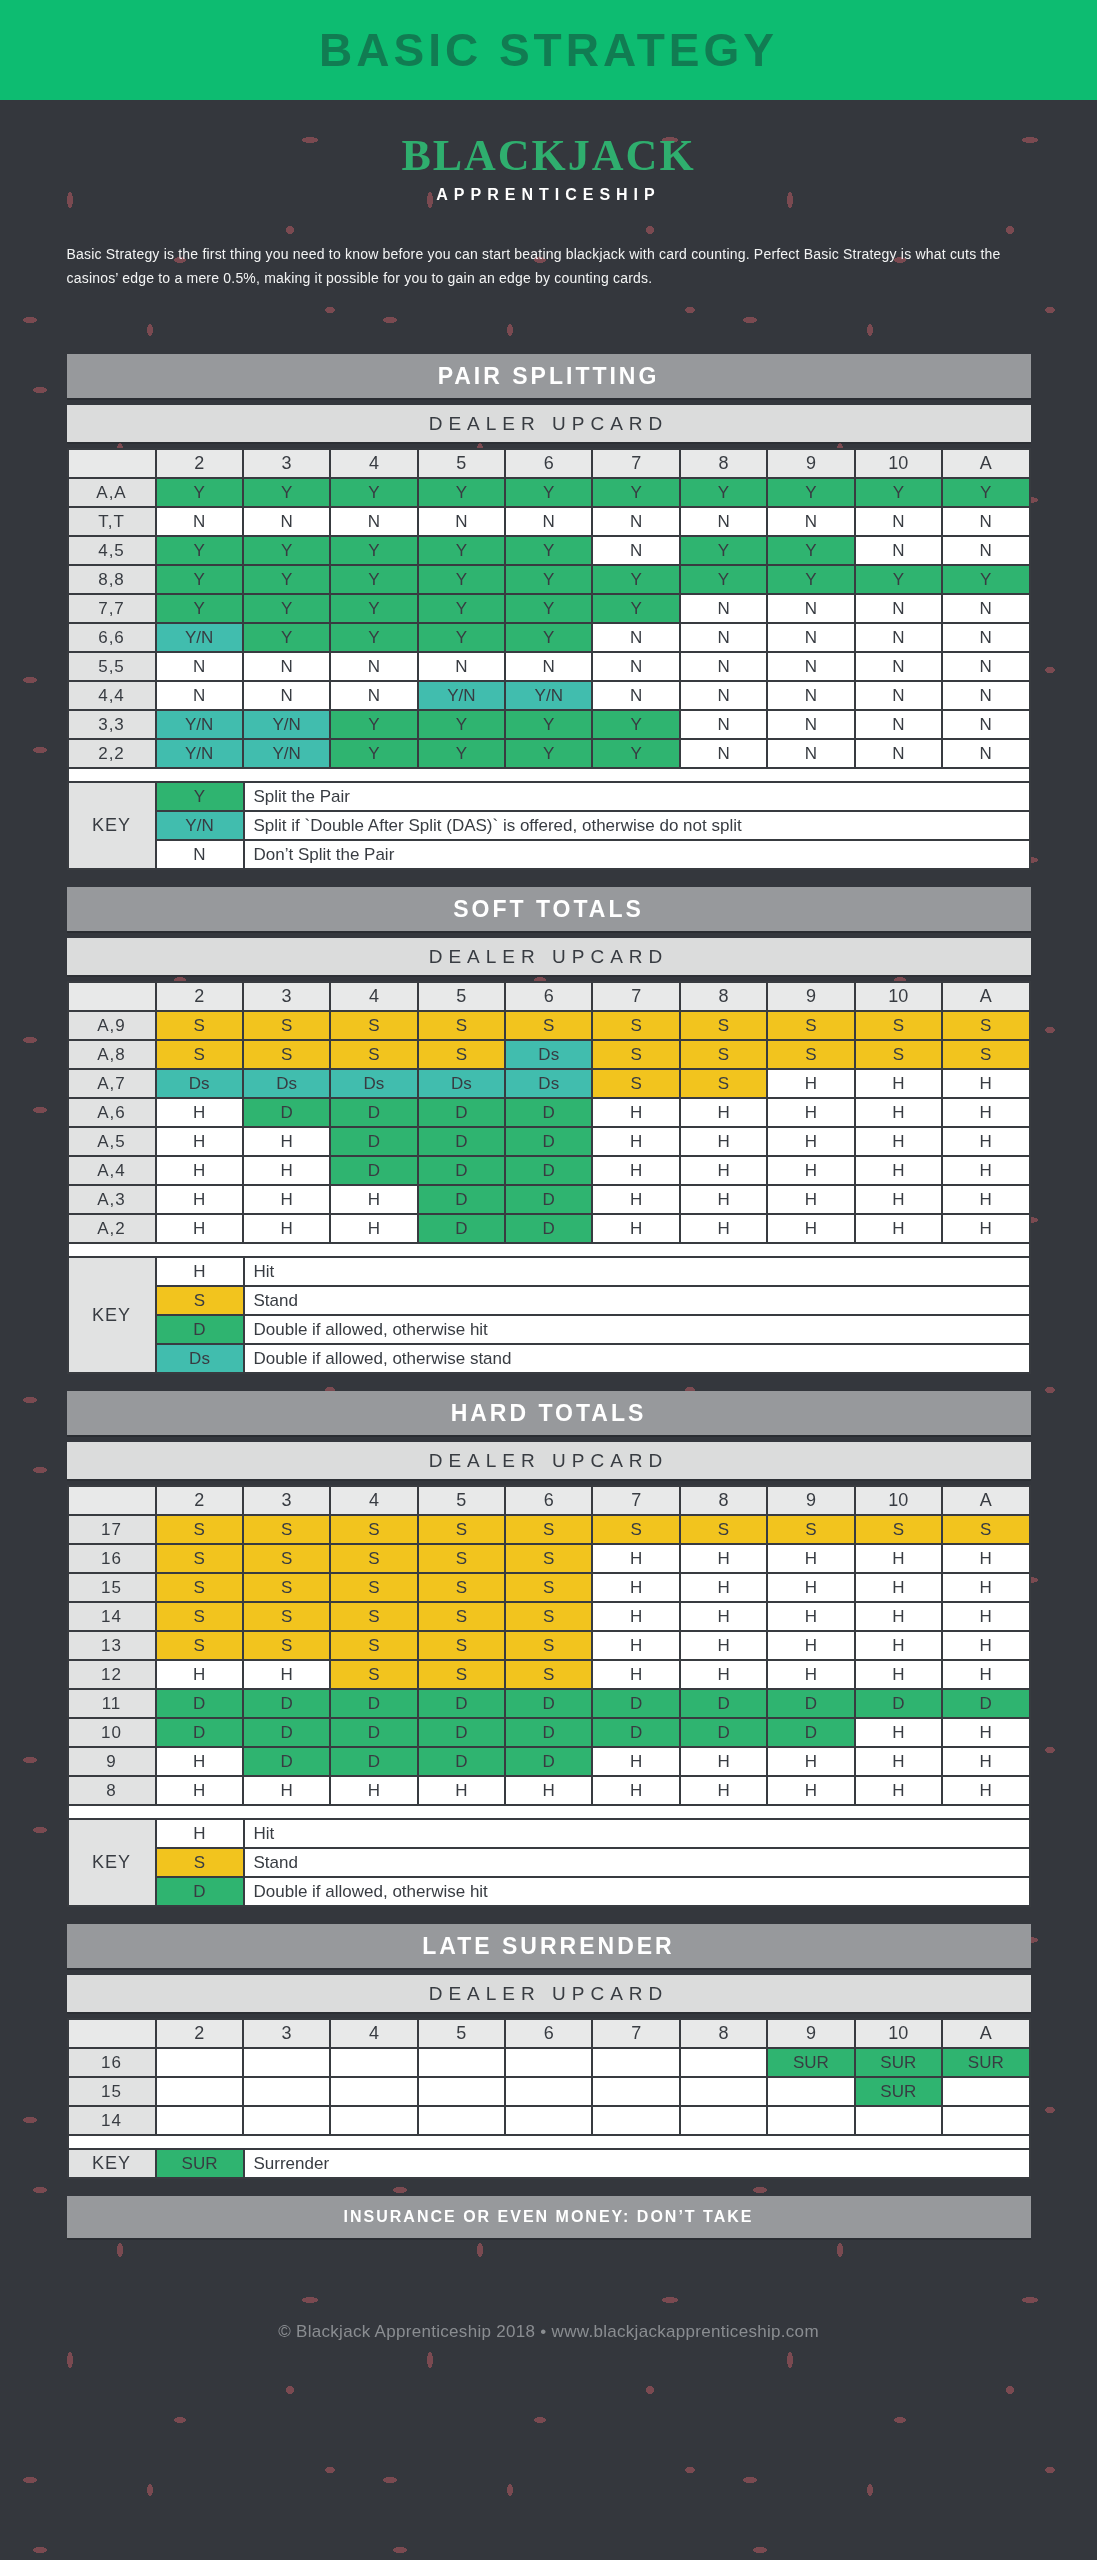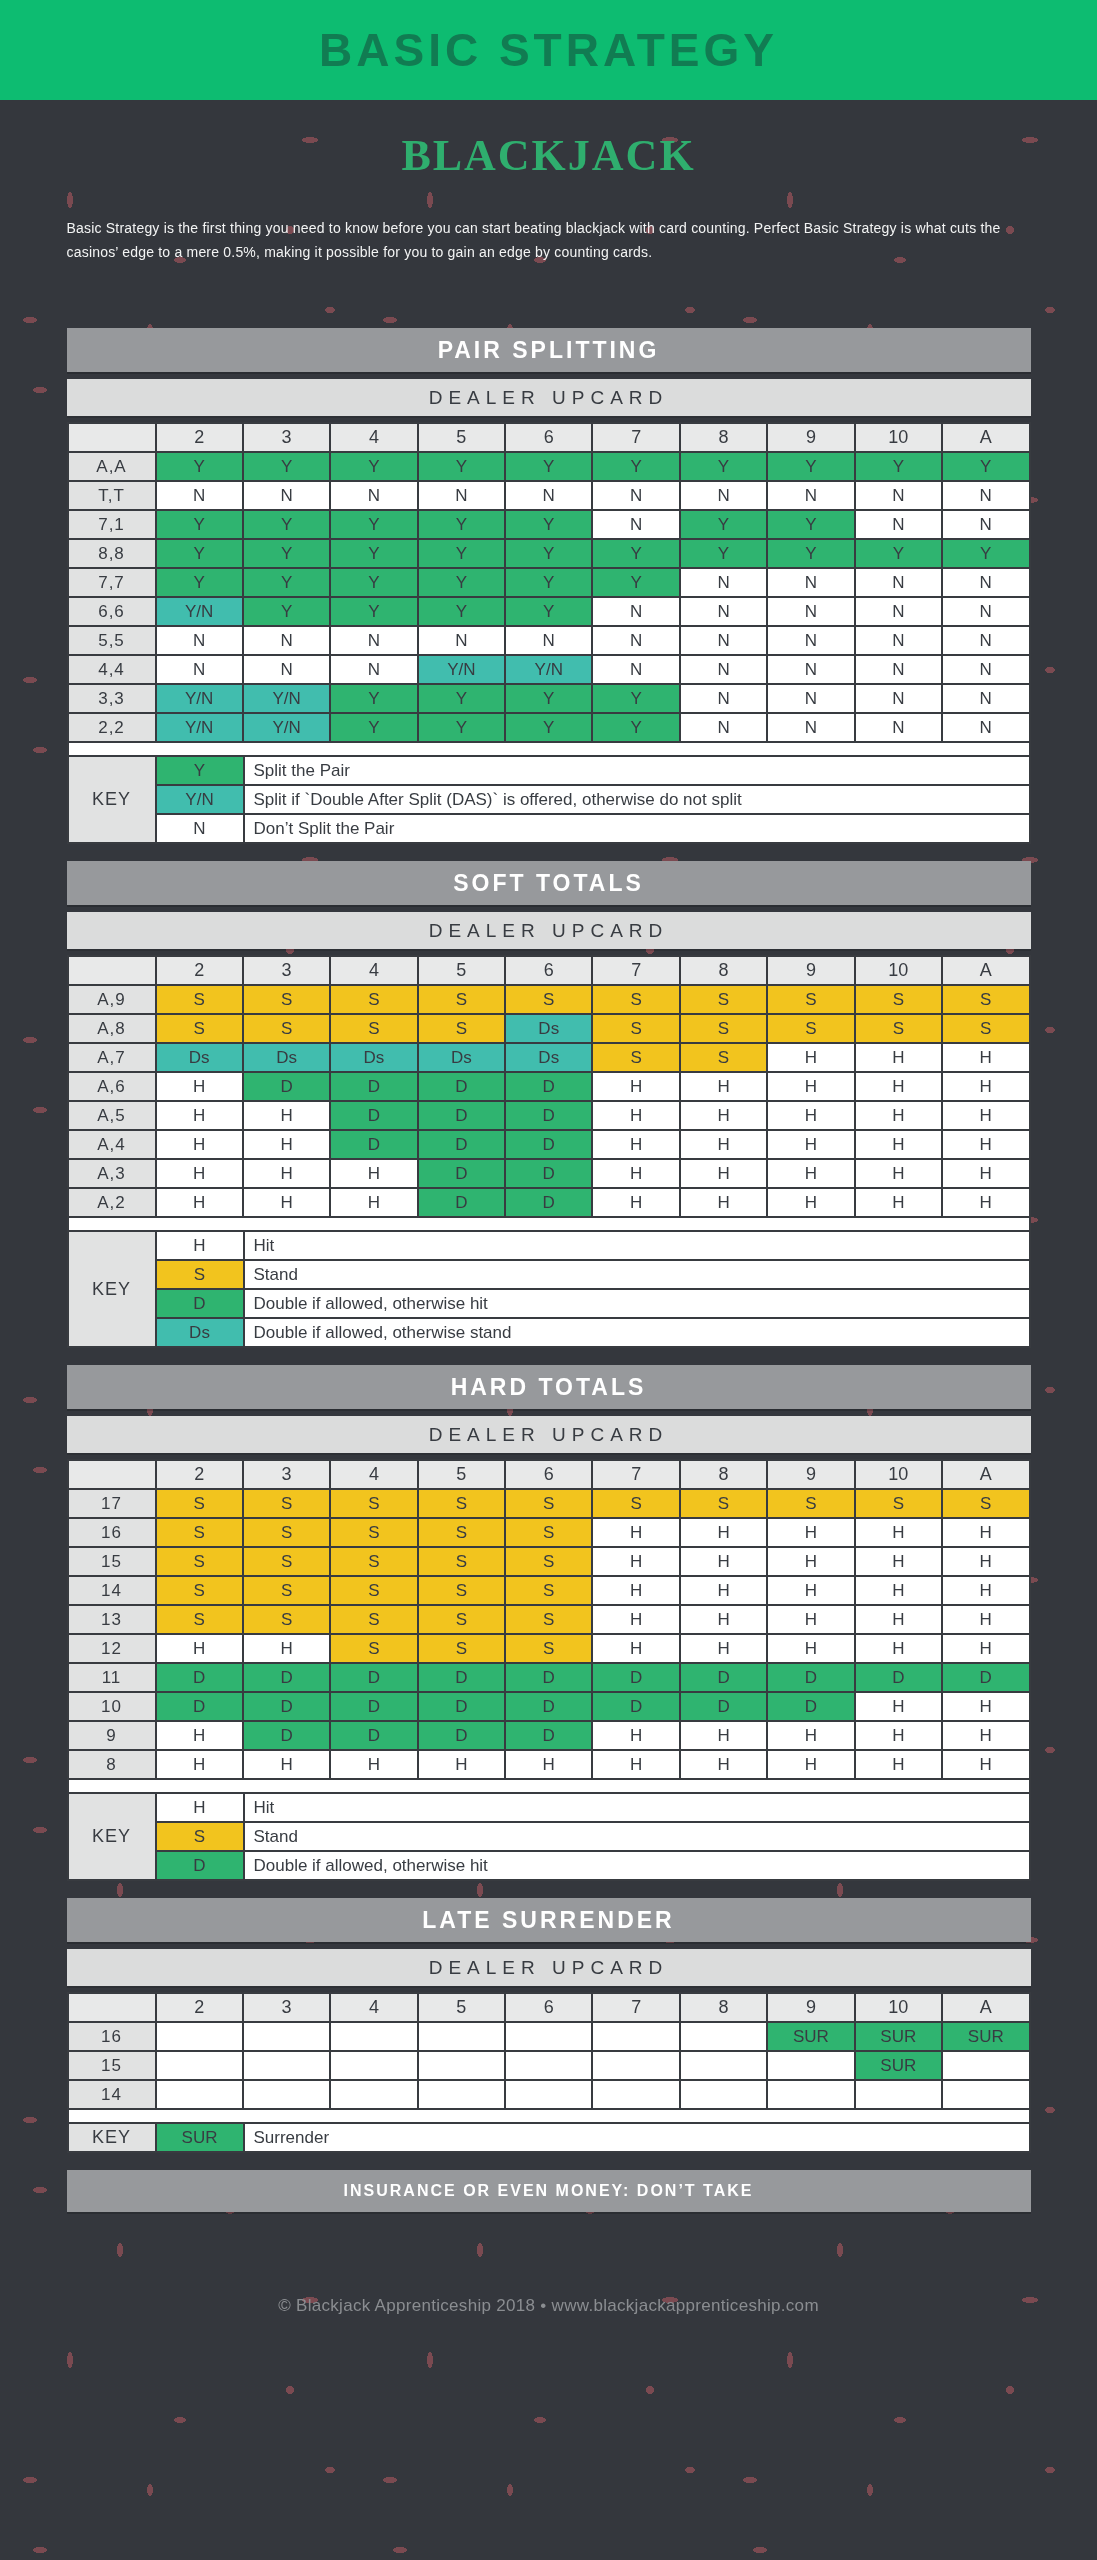--- a/index.html
+++ b/index.html
@@ -104,20 +104,21 @@
 <div class="page">
 
   <header class="banner">
     <h1>BASIC STRATEGY</h1>
   </header>
 
   <div class="content">
 
     <div class="logo">
       <div class="logo-main">BLACKJACK</div>
+      <div class="logo-sub">APPRENTICESHIP</div>
     </div>
 
     <p class="intro">Basic Strategy is the first thing you need to know before you can start beating blackjack with card counting. Perfect Basic Strategy is what cuts the casinos’ edge to a mere 0.5%, making it possible for you to gain an edge by counting cards.</p>
 
     <div class="tables">
         <section class="strategy-section">
     <div class="section-bar">PAIR SPLITTING</div>
     <div class="upcard-bar">DEALER UPCARD</div>
     <table class="grid">
       <colgroup>
@@ -167,21 +168,21 @@
                 <td class="cell c-white">N</td>
                 <td class="cell c-white">N</td>
                 <td class="cell c-white">N</td>
                 <td class="cell c-white">N</td>
                 <td class="cell c-white">N</td>
                 <td class="cell c-white">N</td>
                 <td class="cell c-white">N</td>
                 <td class="cell c-white">N</td>
               </tr>
               <tr>
-                <th class="rlabel">7,1</th>
+                <th class="rlabel">4,5</th>
                 <td class="cell c-green">Y</td>
                 <td class="cell c-green">Y</td>
                 <td class="cell c-green">Y</td>
                 <td class="cell c-green">Y</td>
                 <td class="cell c-green">Y</td>
                 <td class="cell c-white">N</td>
                 <td class="cell c-green">Y</td>
                 <td class="cell c-green">Y</td>
                 <td class="cell c-white">N</td>
                 <td class="cell c-white">N</td>

